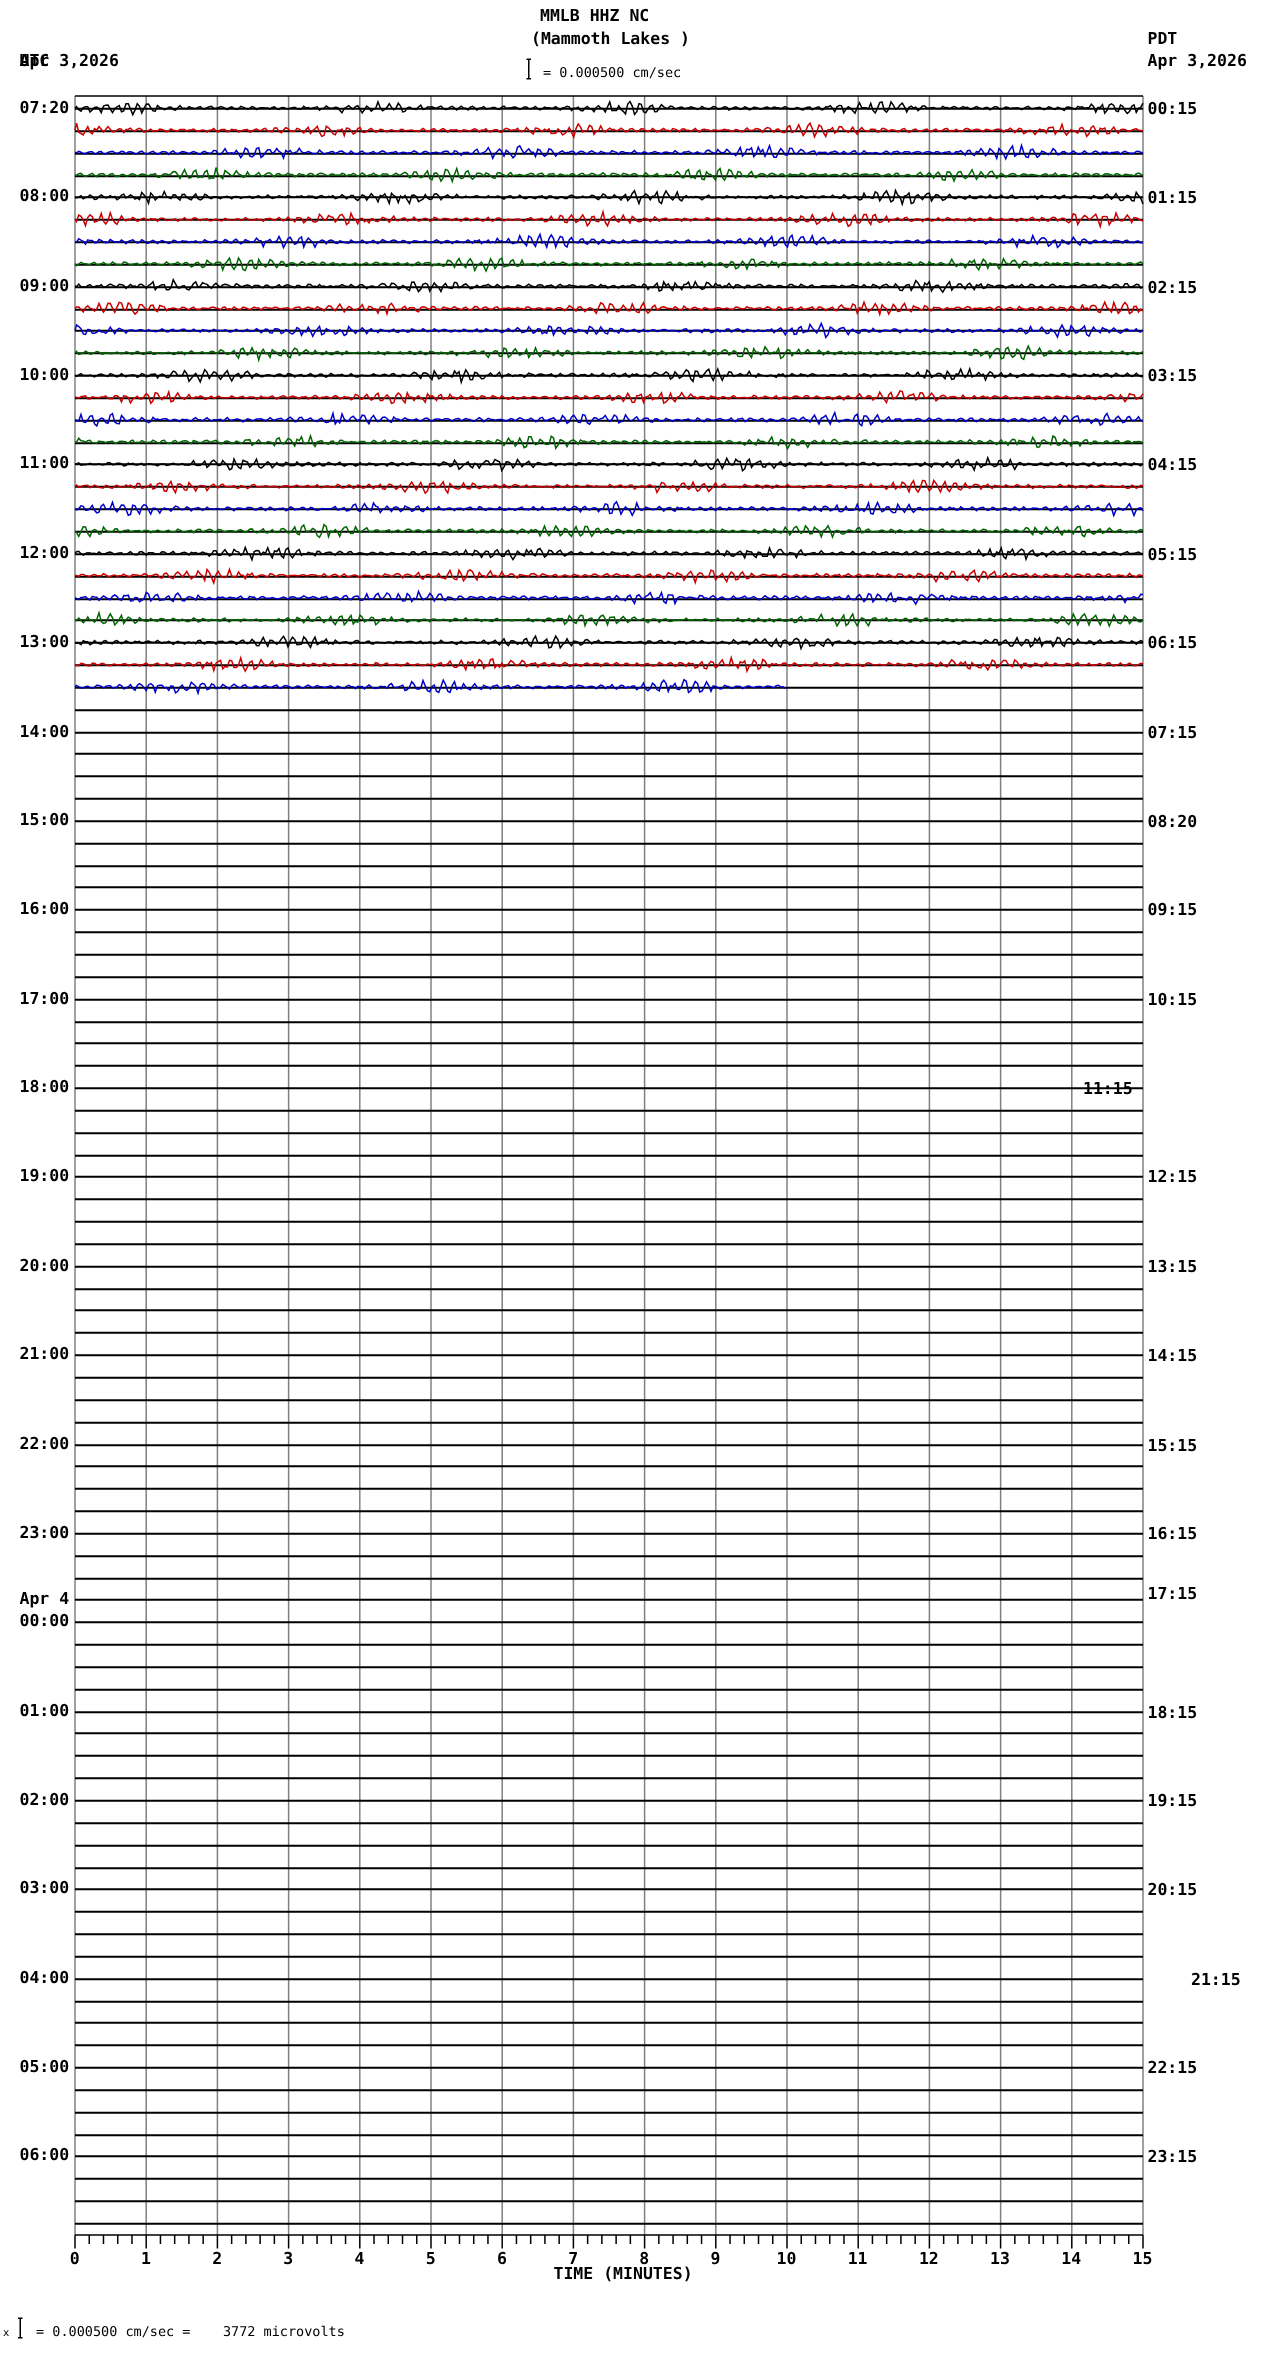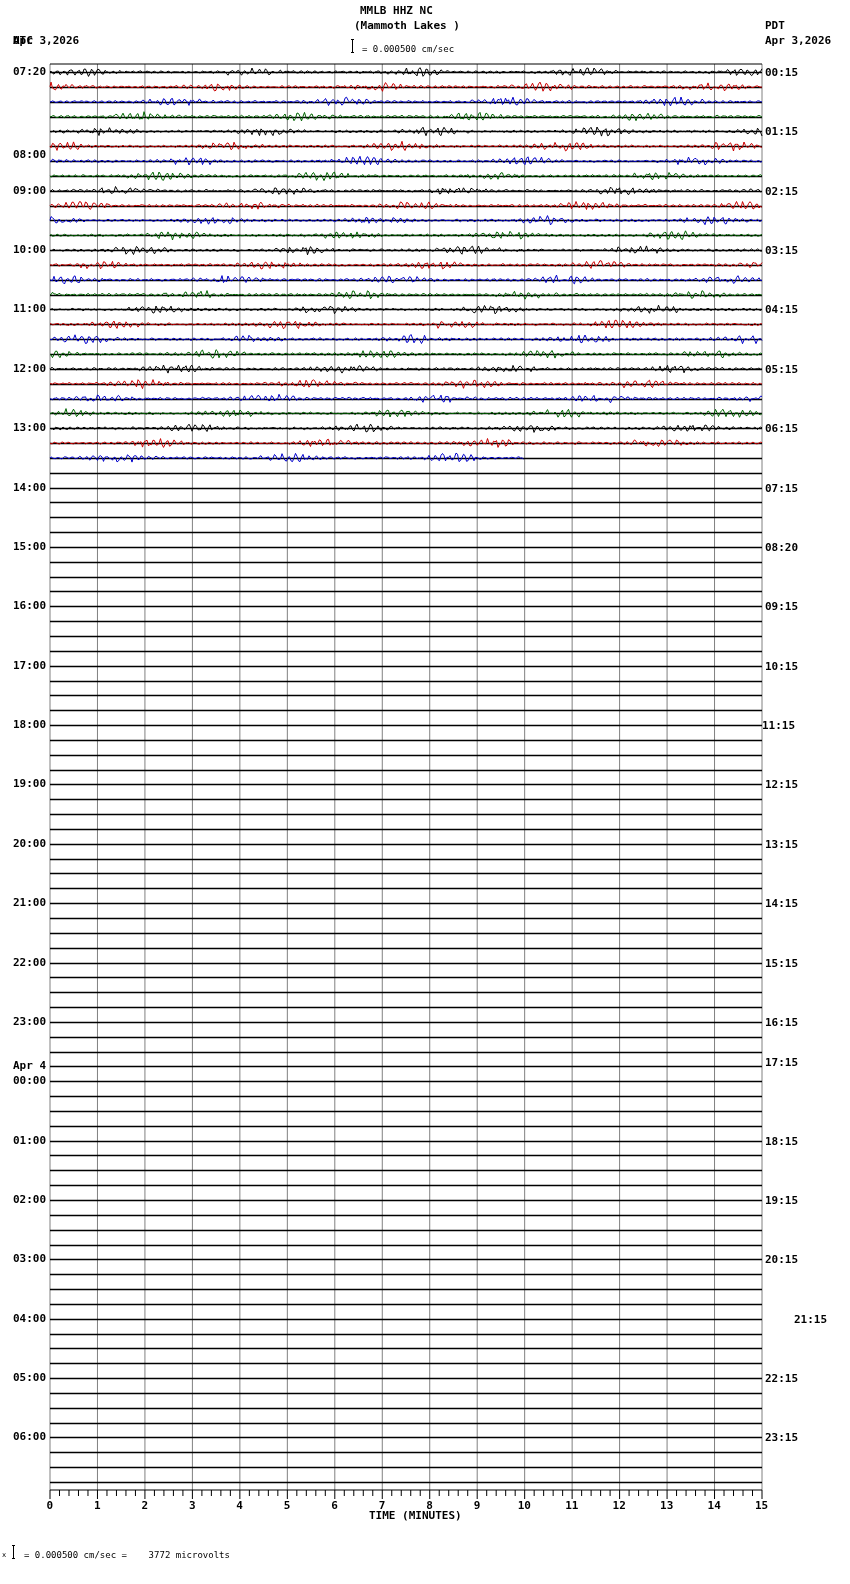--- a/index.html
+++ b/index.html
@@ -239,21 +239,21 @@
     <path d="M50 383.7 L51.0 383.6 L52.5 384.2 L54.0 383.0 L55.5 383.0 L57.0 383.6 L58.5 384.0 L60.0 384.1 L61.5 383.5 L63.0 383.0 L64.5 383.6 L66.0 383.8 L67.5 383.9 L69.0 382.5 L70.5 383.3 L72.0 384.3 L73.5 384.3 L75.0 383.6 L76.5 383.3 L78.0 384.2 L79.5 383.9 L81.0 383.8 L82.5 382.7 L84.0 383.7 L85.5 384.2 L87.0 384.4 L88.5 383.0 L90.0 383.3 L91.5 383.4 L93.0 383.8 L94.5 383.7 L96.0 382.5 L97.5 382.8 L99.0 384.2 L100.5 383.9 L102.0 383.5 L103.5 382.9 L105.0 383.0 L106.5 385.1 L108.0 385.4 L109.5 382.5 L111.0 382.1 L112.5 384.2 L114.0 385.3 L115.5 385.8 L117.0 382.6 L118.5 381.4 L120.0 382.7 L121.5 384.6 L123.0 383.1 L124.5 380.9 L126.0 383.6 L127.5 385.9 L129.0 384.6 L130.5 384.1 L132.0 380.6 L133.5 382.7 L135.0 383.8 L136.5 386.9 L138.0 379.7 L139.5 381.6 L141.0 384.9 L142.5 388.6 L144.0 383.1 L145.5 381.0 L147.0 383.7 L148.5 384.9 L150.0 385.0 L151.5 383.9 L153.0 379.6 L154.5 384.1 L156.0 384.4 L157.5 384.7 L159.0 381.3 L160.5 383.5 L162.0 383.5 L163.5 385.8 L165.0 382.7 L166.5 383.4 L168.0 382.1 L169.5 384.7 L171.0 385.1 L172.5 383.8 L174.0 383.3 L175.5 383.3 L177.0 384.1 L178.5 384.9 L180.0 382.5 L181.5 382.6 L183.0 383.8 L184.5 384.3 L186.0 383.1 L187.5 383.2 L189.0 383.1 L190.5 383.8 L192.0 384.5 L193.5 383.6 L195.0 383.6 L196.5 383.5 L198.0 383.8 L199.5 383.8 L201.0 383.3 L202.5 383.1 L204.0 383.8 L205.5 383.8 L207.0 383.2 L208.5 383.2 L210.0 383.4 L211.5 383.8 L213.0 384.0 L214.5 384.0 L216.0 382.5 L217.5 383.9 L219.0 384.8 L220.5 384.2 L222.0 383.2 L223.5 382.8 L225.0 383.8 L226.5 384.8 L228.0 383.5 L229.5 382.6 L231.0 384.0 L232.5 384.4 L234.0 384.0 L235.5 383.5 L237.0 383.4 L238.5 384.1 L240.0 385.0 L241.5 384.0 L243.0 383.3 L244.5 383.6 L246.0 383.6 L247.5 384.0 L249.0 384.3 L250.5 383.2 L252.0 383.6 L253.5 384.3 L255.0 384.2 L256.5 382.7 L258.0 383.2 L259.5 383.4 L261.0 384.4 L262.5 383.7 L264.0 382.6 L265.5 382.4 L267.0 383.5 L268.5 385.4 L270.0 383.2 L271.5 382.8 L273.0 383.1 L274.5 383.9 L276.0 384.4 L277.5 383.3 L279.0 381.7 L280.5 385.0 L282.0 386.1 L283.5 384.1 L285.0 383.0 L286.5 383.1 L288.0 385.2 L289.5 384.3 L291.0 384.3 L292.5 382.4 L294.0 385.0 L295.5 385.4 L297.0 385.9 L298.5 382.9 L300.0 380.3 L301.5 384.3 L303.0 386.1 L304.5 386.4 L306.0 380.2 L307.5 382.7 L309.0 387.2 L310.5 385.3 L312.0 380.7 L313.5 379.9 L315.0 381.2 L316.5 384.6 L318.0 386.6 L319.5 381.7 L321.0 383.6 L322.5 383.8 L324.0 385.1 L325.5 382.6 L327.0 380.7 L328.5 384.0 L330.0 383.5 L331.5 384.4 L333.0 384.1 L334.5 381.3 L336.0 383.6 L337.5 384.1 L339.0 383.6 L340.5 382.5 L342.0 382.8 L343.5 384.5 L345.0 385.3 L346.5 383.1 L348.0 383.3 L349.5 383.7 L351.0 383.8 L352.5 384.1 L354.0 382.7 L355.5 382.3 L357.0 383.0 L358.5 384.3 L360.0 384.0 L361.5 382.6 L363.0 383.0 L364.5 383.6 L366.0 384.0 L367.5 384.2 L369.0 383.5 L370.5 382.9 L372.0 384.6 L373.5 384.4 L375.0 383.9 L376.5 383.2 L378.0 383.8 L379.5 384.3 L381.0 384.2 L382.5 382.9 L384.0 383.3 L385.5 383.6 L387.0 384.9 L388.5 383.9 L390.0 383.1 L391.5 383.8 L393.0 384.1 L394.5 383.6 L396.0 382.7 L397.5 383.0 L399.0 384.0 L400.5 384.4 L402.0 383.9 L403.5 382.9 L405.0 382.6 L406.5 384.0 L408.0 384.1 L409.5 383.2 L411.0 382.5 L412.5 383.1 L414.0 384.2 L415.5 383.7 L417.0 383.8 L418.5 383.1 L420.0 384.3 L421.5 384.7 L423.0 384.1 L424.5 383.1 L426.0 382.9 L427.5 383.9 L429.0 385.1 L430.5 384.2 L432.0 383.5 L433.5 382.7 L435.0 385.0 L436.5 384.8 L438.0 383.1 L439.5 383.3 L441.0 384.4 L442.5 385.7 L444.0 384.3 L445.5 381.8 L447.0 382.4 L448.5 383.1 L450.0 384.8 L451.5 381.8 L453.0 382.7 L454.5 383.4 L456.0 386.8 L457.5 384.5 L459.0 382.3 L460.5 381.0 L462.0 383.8 L463.5 388.3 L465.0 383.3 L466.5 381.9 L468.0 382.4 L469.5 385.0 L471.0 385.0 L472.5 384.3 L474.0 380.2 L475.5 380.7 L477.0 386.5 L478.5 384.8 L480.0 383.8 L481.5 382.3 L483.0 385.4 L484.5 387.7 L486.0 383.6 L487.5 381.4 L489.0 382.5 L490.5 386.5 L492.0 386.1 L493.5 382.8 L495.0 381.3 L496.5 384.0 L498.0 385.9 L499.5 385.3 L501.0 382.3 L502.5 383.6 L504.0 384.9 L505.5 384.4 L507.0 383.7 L508.5 382.9 L510.0 383.1 L511.5 383.5 L513.0 383.8 L514.5 383.5 L516.0 383.5 L517.5 383.3 L519.0 385.0 L520.5 384.8 L522.0 382.8 L523.5 382.8 L525.0 383.5 L526.5 384.3 L528.0 384.4 L529.5 383.6 L531.0 383.1 L532.5 383.8 L534.0 384.4 L535.5 383.5 L537.0 383.5 L538.5 383.7 L540.0 384.2 L541.5 383.6 L543.0 383.7 L544.5 382.4 L546.0 383.7 L547.5 384.3 L549.0 384.3 L550.5 382.6 L552.0 383.0 L553.5 384.8 L555.0 383.9 L556.5 383.4 L558.0 383.5 L559.5 383.0 L561.0 385.0 L562.5 383.8 L564.0 383.5 L565.5 382.5 L567.0 383.6 L568.5 384.5 L570.0 384.3 L571.5 383.3 L573.0 382.9 L574.5 384.0 L576.0 384.4 L577.5 383.5 L579.0 383.2 L580.5 383.9 L582.0 383.7 L583.5 384.7 L585.0 382.4 L586.5 383.5 L588.0 383.5 L589.5 384.2 L591.0 383.9 L592.5 382.9 L594.0 383.9 L595.5 384.5 L597.0 385.1 L598.5 382.7 L600.0 382.6 L601.5 383.1 L603.0 384.9 L604.5 385.0 L606.0 383.3 L607.5 383.7 L609.0 385.3 L610.5 384.5 L612.0 382.3 L613.5 382.8 L615.0 383.6 L616.5 385.1 L618.0 383.8 L619.5 382.7 L621.0 383.4 L622.5 385.1 L624.0 387.8 L625.5 384.9 L627.0 381.7 L628.5 382.4 L630.0 385.8 L631.5 386.3 L633.0 383.7 L634.5 381.0 L636.0 381.2 L637.5 384.9 L639.0 384.9 L640.5 384.5 L642.0 383.0 L643.5 385.9 L645.0 387.0 L646.5 382.8 L648.0 381.6 L649.5 380.2 L651.0 385.8 L652.5 387.6 L654.0 383.5 L655.5 381.0 L657.0 381.7 L658.5 385.6 L660.0 383.2 L661.5 382.2 L663.0 381.0 L664.5 384.8 L666.0 384.1 L667.5 384.8 L669.0 383.2 L670.5 382.0 L672.0 384.1 L673.5 384.1 L675.0 382.7 L676.5 382.6 L678.0 383.4 L679.5 384.1 L681.0 383.5 L682.5 383.5 L684.0 382.5 L685.5 383.7 L687.0 385.0 L688.5 383.7 L690.0 382.6 L691.5 383.9 L693.0 384.2 L694.5 385.0 L696.0 383.4 L697.5 382.7 L699.0 383.7 L700.5 384.2 L702.0 384.0 L703.5 383.1 L705.0 383.4 L706.5 384.3 L708.0 384.2 L709.5 384.1 L711.0 382.5 L712.5 383.3 L714.0 384.0 L715.5 384.8 L717.0 383.4 L718.5 382.7 L720.0 383.2 L721.5 383.8 L723.0 384.5 L724.5 382.8 L726.0 382.7 L727.5 384.2 L729.0 384.4 L730.5 383.8 L732.0 382.6 L733.5 383.2 L735.0 384.0 L736.5 384.3 L738.0 383.1 L739.5 382.6 L741.0 384.2 L742.5 384.1 L744.0 384.3 L745.5 383.2 L747.0 383.7 L748.5 383.7 L750.0 384.6 L751.5 384.2 L753.0 382.3 L754.5 383.7 L756.0 383.9 L757.5 385.0 L759.0 383.4 L760.5 383.4 L762.0 384.2" fill="none" stroke="#cc0000" stroke-width="1"></path>
     <path d="M50 398.5 L51.0 399.0 L52.5 399.7 L54.0 398.3 L55.5 398.2 L57.0 397.7 L58.5 399.2 L60.0 400.0 L61.5 397.7 L63.0 398.0 L64.5 398.1 L66.0 400.2 L67.5 398.7 L69.0 397.3 L70.5 398.3 L72.0 399.1 L73.5 399.8 L75.0 397.6 L76.5 396.6 L78.0 397.7 L79.5 399.6 L81.0 400.2 L82.5 397.1 L84.0 397.2 L85.5 396.8 L87.0 400.7 L88.5 400.6 L90.0 398.4 L91.5 398.5 L93.0 401.1 L94.5 400.3 L96.0 399.3 L97.5 395.0 L99.0 396.0 L100.5 400.7 L102.0 398.9 L103.5 396.9 L105.0 396.3 L106.5 400.2 L108.0 399.9 L109.5 399.9 L111.0 398.0 L112.5 397.3 L114.0 399.9 L115.5 400.9 L117.0 396.8 L118.5 395.4 L120.0 397.3 L121.5 400.4 L123.0 400.6 L124.5 398.5 L126.0 397.7 L127.5 398.1 L129.0 398.7 L130.5 400.0 L132.0 396.8 L133.5 398.3 L135.0 398.6 L136.5 399.9 L138.0 399.0 L139.5 398.3 L141.0 399.0 L142.5 399.7 L144.0 399.3 L145.5 398.1 L147.0 398.5 L148.5 398.0 L150.0 398.9 L151.5 399.0 L153.0 398.2 L154.5 398.4 L156.0 398.5 L157.5 399.1 L159.0 398.2 L160.5 397.4 L162.0 398.9 L163.5 399.3 L165.0 399.4 L166.5 397.6 L168.0 398.1 L169.5 398.0 L171.0 399.8 L172.5 399.1 L174.0 398.0 L175.5 397.7 L177.0 398.8 L178.5 398.9 L180.0 398.9 L181.5 398.3 L183.0 398.8 L184.5 399.2 L186.0 399.2 L187.5 398.6 L189.0 398.1 L190.5 398.6 L192.0 399.5 L193.5 398.2 L195.0 397.9 L196.5 398.2 L198.0 398.9 L199.5 398.8 L201.0 398.3 L202.5 397.3 L204.0 398.1 L205.5 398.6 L207.0 398.4 L208.5 397.7 L210.0 398.2 L211.5 398.8 L213.0 399.3 L214.5 398.1 L216.0 398.1 L217.5 397.6 L219.0 399.3 L220.5 399.1 L222.0 398.7 L223.5 398.0 L225.0 398.2 L226.5 399.9 L228.0 398.9 L229.5 397.3 L231.0 397.0 L232.5 399.6 L234.0 399.8 L235.5 398.1 L237.0 397.5 L238.5 397.3 L240.0 400.1 L241.5 400.2 L243.0 399.2 L244.5 395.9 L246.0 399.6 L247.5 399.4 L249.0 399.3 L250.5 396.7 L252.0 395.6 L253.5 398.6 L255.0 399.3 L256.5 397.6 L258.0 395.3 L259.5 396.3 L261.0 399.5 L262.5 399.3 L264.0 399.3 L265.5 396.0 L267.0 398.6 L268.5 400.6 L270.0 400.5 L271.5 395.7 L273.0 397.1 L274.5 400.9 L276.0 398.8 L277.5 399.4 L279.0 394.3 L280.5 397.7 L282.0 399.8 L283.5 399.1 L285.0 398.3 L286.5 395.7 L288.0 397.1 L289.5 400.7 L291.0 398.6 L292.5 396.2 L294.0 396.2 L295.5 399.4 L297.0 400.3 L298.5 398.0 L300.0 398.1 L301.5 398.7 L303.0 399.9 L304.5 399.6 L306.0 397.5 L307.5 397.5 L309.0 398.7 L310.5 399.6 L312.0 398.8 L313.5 397.7 L315.0 398.0 L316.5 398.3 L318.0 399.0 L319.5 398.2 L321.0 397.7 L322.5 398.5 L324.0 399.6 L325.5 398.7 L327.0 397.8 L328.5 398.4 L330.0 398.3 L331.5 399.9 L333.0 398.8 L334.5 397.6 L336.0 397.6 L337.5 398.4 L339.0 398.7 L340.5 398.6 L342.0 397.6 L343.5 397.9 L345.0 398.9 L346.5 399.0 L348.0 397.6 L349.5 397.4 L351.0 398.4 L352.5 399.8 L354.0 398.1 L355.5 398.1 L357.0 398.6 L358.5 399.6 L360.0 398.5 L361.5 398.2 L363.0 397.5 L364.5 397.8 L366.0 398.9 L367.5 398.6 L369.0 398.5 L370.5 397.3 L372.0 399.1 L373.5 398.6 L375.0 398.3 L376.5 398.4 L378.0 398.2 L379.5 399.2 L381.0 399.4 L382.5 398.5 L384.0 397.8 L385.5 398.4 L387.0 399.2 L388.5 398.3 L390.0 398.1 L391.5 397.6 L393.0 399.4 L394.5 399.4 L396.0 399.2 L397.5 398.2 L399.0 398.5 L400.5 399.2 L402.0 399.6 L403.5 398.9 L405.0 398.0 L406.5 397.8 L408.0 400.1 L409.5 398.9 L411.0 397.0 L412.5 398.4 L414.0 399.9 L415.5 399.5 L417.0 400.4 L418.5 397.7 L420.0 396.7 L421.5 399.8 L423.0 402.3 L424.5 397.4 L426.0 396.5 L427.5 398.4 L429.0 399.3 L430.5 397.6 L432.0 396.7 L433.5 395.1 L435.0 398.7 L436.5 399.4 L438.0 398.7 L439.5 398.3 L441.0 395.1 L442.5 401.0 L444.0 402.1 L445.5 396.6 L447.0 396.6 L448.5 396.8 L450.0 402.3 L451.5 398.9 L453.0 397.9 L454.5 397.8 L456.0 398.3 L457.5 398.9 L459.0 398.1 L460.5 398.2 L462.0 398.5 L463.5 398.8 L465.0 399.3 L466.5 397.0 L468.0 397.2 L469.5 398.7 L471.0 398.7 L472.5 399.3 L474.0 397.9 L475.5 397.1 L477.0 398.5 L478.5 400.0 L480.0 398.4 L481.5 398.1 L483.0 398.9 L484.5 399.6 L486.0 399.7 L487.5 398.7 L489.0 397.4 L490.5 398.9 L492.0 398.9 L493.5 398.6 L495.0 398.2 L496.5 397.5 L498.0 398.7 L499.5 398.8 L501.0 398.4 L502.5 397.7 L504.0 398.7 L505.5 399.8 L507.0 399.7 L508.5 398.6 L510.0 397.2 L511.5 398.3 L513.0 399.0 L514.5 398.8 L516.0 397.3 L517.5 397.8 L519.0 399.1 L520.5 399.7 L522.0 398.8 L523.5 397.3 L525.0 398.1 L526.5 399.5 L528.0 398.7 L529.5 398.4 L531.0 397.4 L532.5 398.3 L534.0 399.3 L535.5 398.4 L537.0 397.5 L538.5 398.5 L540.0 399.0 L541.5 399.2 L543.0 398.8 L544.5 398.0 L546.0 397.8 L547.5 398.8 L549.0 398.7 L550.5 398.7 L552.0 397.8 L553.5 398.8 L555.0 399.9 L556.5 398.2 L558.0 398.5 L559.5 397.7 L561.0 398.9 L562.5 399.1 L564.0 399.1 L565.5 397.0 L567.0 399.2 L568.5 399.6 L570.0 399.8 L571.5 397.7 L573.0 396.4 L574.5 398.8 L576.0 401.0 L577.5 399.6 L579.0 395.8 L580.5 396.4 L582.0 401.3 L583.5 399.3 L585.0 396.2 L586.5 397.1 L588.0 399.5 L589.5 399.2 L591.0 400.6 L592.5 397.3 L594.0 395.4 L595.5 400.8 L597.0 401.1 L598.5 398.4 L600.0 398.4 L601.5 398.8 L603.0 399.1 L604.5 400.0 L606.0 398.0 L607.5 398.2 L609.0 400.3 L610.5 402.8 L612.0 399.7 L613.5 396.9 L615.0 396.9 L616.5 398.0 L618.0 399.4 L619.5 397.7 L621.0 396.3 L622.5 397.1 L624.0 398.2 L625.5 399.4 L627.0 397.1 L628.5 397.0 L630.0 399.5 L631.5 398.7 L633.0 400.0 L634.5 397.2 L636.0 397.9 L637.5 398.1 L639.0 399.6 L640.5 397.9 L642.0 398.4 L643.5 398.0 L645.0 399.0 L646.5 399.7 L648.0 397.6 L649.5 397.8 L651.0 397.9 L652.5 399.7 L654.0 398.5 L655.5 397.6 L657.0 398.6 L658.5 399.3 L660.0 398.9 L661.5 398.5 L663.0 397.6 L664.5 398.8 L666.0 399.6 L667.5 398.7 L669.0 398.3 L670.5 397.8 L672.0 399.1 L673.5 399.5 L675.0 399.2 L676.5 397.9 L678.0 397.5 L679.5 399.3 L681.0 399.1 L682.5 398.6 L684.0 397.4 L685.5 398.6 L687.0 399.1 L688.5 399.3 L690.0 397.6 L691.5 398.0 L693.0 398.2 L694.5 398.9 L696.0 399.0 L697.5 398.0 L699.0 397.6 L700.5 399.0 L702.0 399.5 L703.5 398.4 L705.0 397.8 L706.5 398.9 L708.0 399.1 L709.5 398.6 L711.0 398.4 L712.5 398.5 L714.0 398.3 L715.5 399.3 L717.0 399.1 L718.5 397.3 L720.0 397.6 L721.5 398.6 L723.0 399.9 L724.5 397.9 L726.0 398.2 L727.5 398.1 L729.0 400.1 L730.5 398.8 L732.0 398.6 L733.5 398.4 L735.0 397.7 L736.5 400.1 L738.0 399.6 L739.5 397.5 L741.0 398.4 L742.5 399.8 L744.0 399.2 L745.5 397.3 L747.0 397.0 L748.5 398.8 L750.0 401.6 L751.5 398.7 L753.0 398.8 L754.5 398.4 L756.0 397.8 L757.5 398.7 L759.0 398.6 L760.5 396.2 L762.0 396.4" fill="none" stroke="#0000cc" stroke-width="1"></path>
     <path d="M50 413.4 L51.0 413.8 L52.5 412.0 L54.0 413.5 L55.5 415.1 L57.0 413.7 L58.5 411.3 L60.0 413.8 L61.5 413.1 L63.0 414.8 L64.5 413.0 L66.0 408.6 L67.5 414.4 L69.0 415.6 L70.5 415.1 L72.0 412.0 L73.5 409.2 L75.0 411.9 L76.5 416.6 L78.0 415.0 L79.5 412.8 L81.0 410.3 L82.5 415.7 L84.0 413.4 L85.5 411.5 L87.0 412.3 L88.5 413.6 L90.0 415.5 L91.5 414.5 L93.0 411.8 L94.5 413.0 L96.0 413.8 L97.5 414.1 L99.0 414.0 L100.5 412.3 L102.0 413.4 L103.5 413.8 L105.0 414.3 L106.5 412.6 L108.0 412.3 L109.5 412.7 L111.0 414.2 L112.5 413.6 L114.0 413.1 L115.5 412.3 L117.0 413.0 L118.5 414.0 L120.0 413.8 L121.5 412.7 L123.0 413.6 L124.5 414.4 L126.0 414.4 L127.5 413.5 L129.0 412.0 L130.5 412.8 L132.0 414.6 L133.5 414.2 L135.0 412.4 L136.5 412.8 L138.0 413.7 L139.5 414.1 L141.0 412.9 L142.5 413.3 L144.0 413.4 L145.5 413.8 L147.0 414.1 L148.5 412.6 L150.0 412.1 L151.5 414.0 L153.0 414.6 L154.5 413.4 L156.0 413.1 L157.5 413.4 L159.0 413.1 L160.5 414.5 L162.0 412.9 L163.5 412.9 L165.0 413.5 L166.5 413.7 L168.0 413.7 L169.5 413.1 L171.0 412.7 L172.5 413.8 L174.0 414.2 L175.5 413.4 L177.0 413.2 L178.5 413.2 L180.0 413.8 L181.5 413.7 L183.0 413.3 L184.5 413.2 L186.0 412.5 L187.5 414.2 L189.0 414.5 L190.5 412.7 L192.0 411.8 L193.5 413.5 L195.0 413.8 L196.5 414.5 L198.0 411.7 L199.5 412.3 L201.0 413.4 L202.5 415.2 L204.0 412.9 L205.5 410.9 L207.0 414.0 L208.5 414.1 L210.0 413.5 L211.5 411.6 L213.0 411.4 L214.5 413.4 L216.0 415.1 L217.5 413.4 L219.0 413.5 L220.5 411.1 L222.0 414.5 L223.5 416.4 L225.0 413.5 L226.5 411.1 L228.0 410.8 L229.5 416.5 L231.0 414.8 L232.5 412.3 L234.0 410.3 L235.5 415.9 L237.0 414.2 L238.5 414.8 L240.0 410.0 L241.5 411.4 L243.0 414.6 L244.5 413.6 L246.0 413.1 L247.5 411.5 L249.0 411.9 L250.5 416.5 L252.0 415.2 L253.5 413.5 L255.0 412.5 L256.5 412.4 L258.0 413.9 L259.5 413.6 L261.0 411.4 L262.5 413.7 L264.0 414.2 L265.5 413.7 L267.0 412.9 L268.5 412.3 L270.0 413.5 L271.5 414.7 L273.0 414.1 L274.5 413.3 L276.0 413.2 L277.5 413.5 L279.0 414.4 L280.5 414.0 L282.0 412.9 L283.5 412.8 L285.0 413.3 L286.5 414.5 L288.0 412.8 L289.5 412.6 L291.0 413.1 L292.5 413.8 L294.0 413.5 L295.5 412.9 L297.0 413.2 L298.5 413.2 L300.0 414.4 L301.5 413.7 L303.0 412.3 L304.5 412.5 L306.0 413.4 L307.5 413.8 L309.0 413.1 L310.5 412.0 L312.0 413.2 L313.5 413.7 L315.0 413.5 L316.5 412.9 L318.0 412.7 L319.5 413.1 L321.0 414.4 L322.5 413.2 L324.0 413.0 L325.5 413.6 L327.0 414.2 L328.5 414.3 L330.0 412.7 L331.5 412.2 L333.0 413.7 L334.5 413.4 L336.0 413.8 L337.5 413.3 L339.0 413.4 L340.5 413.9 L342.0 413.9 L343.5 413.2 L345.0 413.2 L346.5 413.2 L348.0 413.6 L349.5 413.8 L351.0 412.9 L352.5 412.2 L354.0 413.9 L355.5 414.4 L357.0 413.0 L358.5 413.0 L360.0 413.4 L361.5 413.9 L363.0 414.6 L364.5 412.4 L366.0 412.1 L367.5 412.7 L369.0 414.5 L370.5 413.3 L372.0 412.3 L373.5 412.5 L375.0 412.3 L376.5 416.2 L378.0 414.6 L379.5 410.5 L381.0 412.2 L382.5 414.6 L384.0 415.6 L385.5 412.4 L387.0 410.2 L388.5 410.5 L390.0 417.0 L391.5 413.3 L393.0 412.4 L394.5 412.1 L396.0 414.6 L397.5 416.7 L399.0 412.8 L400.5 410.8 L402.0 410.1 L403.5 412.6 L405.0 416.5 L406.5 411.6 L408.0 411.5 L409.5 411.4 L411.0 415.5 L412.5 414.3 L414.0 412.4 L415.5 411.0 L417.0 412.7 L418.5 414.9 L420.0 413.8 L421.5 412.1 L423.0 411.4 L424.5 412.9 L426.0 413.5 L427.5 413.1 L429.0 412.3 L430.5 413.9 L432.0 415.2 L433.5 413.5 L435.0 412.7 L436.5 412.7 L438.0 413.1 L439.5 414.9 L441.0 413.4 L442.5 412.8 L444.0 412.6 L445.5 414.0 L447.0 414.3 L448.5 413.8 L450.0 413.2 L451.5 413.5 L453.0 413.5 L454.5 413.2 L456.0 413.3 L457.5 412.1 L459.0 413.4 L460.5 413.7 L462.0 413.3 L463.5 413.0 L465.0 413.1 L466.5 413.6 L468.0 413.5 L469.5 412.5 L471.0 412.8 L472.5 413.5 L474.0 414.0 L475.5 413.8 L477.0 413.5 L478.5 412.1 L480.0 413.4 L481.5 413.9 L483.0 413.6 L484.5 413.2 L486.0 413.4 L487.5 413.5 L489.0 414.1 L490.5 413.3 L492.0 412.0 L493.5 413.8 L495.0 414.5 L496.5 413.8 L498.0 413.2 L499.5 412.3 L501.0 414.0 L502.5 414.5 L504.0 413.8 L505.5 412.1 L507.0 413.3 L508.5 414.0 L510.0 414.4 L511.5 413.6 L513.0 412.4 L514.5 413.6 L516.0 414.6 L517.5 413.2 L519.0 412.7 L520.5 412.7 L522.0 413.9 L523.5 414.2 L525.0 414.0 L526.5 412.9 L528.0 412.4 L529.5 415.0 L531.0 414.8 L532.5 412.1 L534.0 411.1 L535.5 413.6 L537.0 414.2 L538.5 413.4 L540.0 412.3 L541.5 412.6 L543.0 412.6 L544.5 414.2 L546.0 412.1 L547.5 409.6 L549.0 413.4 L550.5 413.2 L552.0 413.2 L553.5 413.5 L555.0 412.0 L556.5 413.6 L558.0 417.2 L559.5 414.7 L561.0 412.4 L562.5 410.1 L564.0 416.9 L565.5 415.8 L567.0 411.7 L568.5 409.3 L570.0 414.5 L571.5 417.2 L573.0 413.8 L574.5 411.9 L576.0 412.6 L577.5 415.1 L579.0 417.1 L580.5 413.5 L582.0 412.1 L583.5 411.8 L585.0 413.4 L586.5 413.4 L588.0 412.7 L589.5 413.2 L591.0 411.9 L592.5 414.1 L594.0 413.8 L595.5 413.5 L597.0 412.5 L598.5 413.2 L600.0 414.1 L601.5 413.8 L603.0 412.3 L604.5 412.3 L606.0 414.6 L607.5 414.7 L609.0 412.6 L610.5 412.0 L612.0 412.8 L613.5 414.4 L615.0 413.8 L616.5 412.3 L618.0 412.0 L619.5 414.1 L621.0 413.9 L622.5 413.4 L624.0 413.1 L625.5 412.5 L627.0 413.5 L628.5 414.3 L630.0 412.8 L631.5 412.4 L633.0 413.3 L634.5 414.3 L636.0 414.3 L637.5 412.6 L639.0 413.3 L640.5 413.6 L642.0 414.3 L643.5 412.9 L645.0 413.0 L646.5 412.8 L648.0 413.4 L649.5 413.7 L651.0 413.5 L652.5 412.5 L654.0 412.6 L655.5 413.7 L657.0 413.6 L658.5 413.0 L660.0 412.3 L661.5 413.1 L663.0 414.2 L664.5 413.9 L666.0 413.0 L667.5 412.5 L669.0 414.0 L670.5 413.5 L672.0 413.0 L673.5 412.3 L675.0 413.2 L676.5 413.8 L678.0 413.1 L679.5 413.4 L681.0 413.3 L682.5 413.9 L684.0 414.1 L685.5 412.9 L687.0 412.3 L688.5 412.6 L690.0 414.2 L691.5 413.9 L693.0 413.8 L694.5 412.9 L696.0 412.5 L697.5 413.9 L699.0 413.9 L700.5 412.2 L702.0 413.2 L703.5 414.7 L705.0 415.4 L706.5 413.7 L708.0 411.0 L709.5 412.0 L711.0 414.8 L712.5 416.3 L714.0 414.0 L715.5 409.4 L717.0 412.5 L718.5 416.5 L720.0 412.8 L721.5 410.7 L723.0 409.3 L724.5 412.7 L726.0 416.6 L727.5 412.6 L729.0 411.7 L730.5 410.2 L732.0 413.8 L733.5 416.5 L735.0 413.0 L736.5 412.8 L738.0 413.1 L739.5 417.3 L741.0 414.0 L742.5 410.1 L744.0 413.0 L745.5 415.2 L747.0 415.8 L748.5 413.9 L750.0 410.5 L751.5 411.8 L753.0 415.7 L754.5 414.0 L756.0 411.4 L757.5 412.6 L759.0 414.4 L760.5 414.7 L762.0 413.5" fill="none" stroke="#006600" stroke-width="1"></path>
     <path d="M50 428.2 L51.0 428.8 L52.5 428.8 L54.0 429.8 L55.5 427.2 L57.0 427.8 L58.5 427.9 L60.0 429.9 L61.5 428.9 L63.0 427.0 L64.5 428.3 L66.0 429.1 L67.5 429.5 L69.0 427.5 L70.5 427.1 L72.0 428.6 L73.5 428.9 L75.0 429.1 L76.5 427.5 L78.0 427.1 L79.5 428.2 L81.0 429.1 L82.5 428.2 L84.0 427.2 L85.5 428.0 L87.0 429.0 L88.5 428.7 L90.0 427.5 L91.5 428.0 L93.0 427.6 L94.5 429.0 L96.0 428.5 L97.5 427.6 L99.0 427.4 L100.5 427.9 L102.0 428.3 L103.5 428.1 L105.0 426.9 L106.5 428.0 L108.0 428.9 L109.5 428.2 L111.0 428.3 L112.5 427.5 L114.0 428.5 L115.5 429.6 L117.0 428.4 L118.5 427.6 L120.0 428.1 L121.5 428.3 L123.0 429.4 L124.5 428.3 L126.0 428.0 L127.5 428.6 L129.0 428.2 L130.5 429.1 L132.0 427.2 L133.5 426.9 L135.0 428.8 L136.5 429.2 L138.0 427.9 L139.5 427.8 L141.0 428.0 L142.5 428.2 L144.0 429.5 L145.5 427.6 L147.0 427.7 L148.5 427.5 L150.0 428.7 L151.5 428.4 L153.0 427.6 L154.5 427.5 L156.0 428.0 L157.5 429.5 L159.0 428.7 L160.5 427.3 L162.0 426.8 L163.5 428.5 L165.0 429.1 L166.5 428.5 L168.0 426.3 L169.5 427.6 L171.0 430.3 L172.5 430.5 L174.0 427.7 L175.5 425.0 L177.0 428.3 L178.5 430.9 L180.0 426.9 L181.5 427.0 L183.0 428.2 L184.5 429.5 L186.0 428.4 L187.5 426.1 L189.0 424.2 L190.5 426.9 L192.0 431.2 L193.5 427.3 L195.0 424.8 L196.5 426.4 L198.0 429.8 L199.5 429.7 L201.0 429.4 L202.5 424.6 L204.0 426.2 L205.5 429.3 L207.0 431.5 L208.5 427.3 L210.0 424.8 L211.5 429.7 L213.0 428.7 L214.5 427.5 L216.0 427.7 L217.5 426.1 L219.0 429.3 L220.5 428.4 L222.0 429.5 L223.5 426.8 L225.0 428.1 L226.5 429.1 L228.0 428.3 L229.5 428.0 L231.0 427.9 L232.5 428.8 L234.0 429.3 L235.5 428.3 L237.0 427.1 L238.5 427.0 L240.0 428.5 L241.5 428.7 L243.0 428.7 L244.5 427.6 L246.0 427.4 L247.5 429.2 L249.0 429.3 L250.5 428.1 L252.0 428.1 L253.5 428.5 L255.0 428.3 L256.5 429.0 L258.0 428.1 L259.5 428.0 L261.0 428.3 L262.5 429.0 L264.0 427.6 L265.5 428.0 L267.0 427.9 L268.5 428.5 L270.0 428.2 L271.5 427.8 L273.0 427.6 L274.5 427.7 L276.0 428.3 L277.5 428.9 L279.0 428.2 L280.5 427.5 L282.0 429.0 L283.5 428.4 L285.0 428.5 L286.5 427.8 L288.0 428.3 L289.5 429.3 L291.0 428.7 L292.5 428.5 L294.0 426.9 L295.5 428.1 L297.0 428.5 L298.5 428.7 L300.0 428.1 L301.5 427.8 L303.0 428.9 L304.5 429.6 L306.0 428.4 L307.5 427.5 L309.0 428.6 L310.5 429.1 L312.0 428.5 L313.5 428.0 L315.0 428.0 L316.5 427.8 L318.0 428.9 L319.5 428.4 L321.0 428.1 L322.5 426.8 L324.0 428.2 L325.5 429.4 L327.0 428.3 L328.5 428.0 L330.0 426.9 L331.5 428.5 L333.0 429.9 L334.5 427.7 L336.0 425.9 L337.5 429.2 L339.0 430.4 L340.5 427.3 L342.0 427.2 L343.5 427.9 L345.0 429.5 L346.5 428.6 L348.0 429.4 L349.5 426.4 L351.0 425.7 L352.5 429.6 L354.0 430.9 L355.5 426.4 L357.0 424.1 L358.5 428.3 L360.0 428.9 L361.5 428.8 L363.0 427.3 L364.5 426.1 L366.0 431.9 L367.5 431.4 L369.0 427.4 L370.5 424.1 L372.0 426.5 L373.5 431.9 L375.0 429.8 L376.5 428.7 L378.0 425.9 L379.5 428.7 L381.0 430.5 L382.5 427.4 L384.0 427.6 L385.5 428.2 L387.0 430.0 L388.5 429.3 L390.0 426.8 L391.5 426.4 L393.0 427.7 L394.5 429.3 L396.0 427.9 L397.5 427.9 L399.0 426.9 L400.5 428.5 L402.0 428.9 L403.5 427.8 L405.0 427.8 L406.5 428.0 L408.0 428.5 L409.5 428.6 L411.0 427.8 L412.5 427.7 L414.0 427.8 L415.5 428.5 L417.0 428.7 L418.5 428.0 L420.0 427.8 L421.5 428.8 L423.0 428.3 L424.5 428.4 L426.0 427.8 L427.5 427.7 L429.0 428.9 L430.5 429.2 L432.0 427.3 L433.5 427.4 L435.0 428.5 L436.5 428.9 L438.0 428.2 L439.5 427.1 L441.0 427.0 L442.5 428.7 L444.0 428.8 L445.5 427.6 L447.0 428.1 L448.5 428.4 L450.0 429.4 L451.5 428.2 L453.0 427.5 L454.5 428.0 L456.0 427.7 L457.5 429.2 L459.0 428.5 L460.5 427.8 L462.0 427.0 L463.5 427.9 L465.0 428.6 L466.5 428.0 L468.0 427.1 L469.5 428.2 L471.0 428.4 L472.5 429.0 L474.0 428.3 L475.5 427.8 L477.0 428.4 L478.5 429.1 L480.0 428.3 L481.5 427.6 L483.0 428.3 L484.5 428.3 L486.0 429.3 L487.5 428.6 L489.0 426.6 L490.5 427.7 L492.0 429.3 L493.5 428.5 L495.0 427.6 L496.5 427.8 L498.0 427.6 L499.5 429.7 L501.0 428.7 L502.5 427.7 L504.0 426.1 L505.5 427.7 L507.0 428.7 L508.5 427.2 L510.0 426.1 L511.5 428.0 L513.0 429.9 L514.5 431.0 L516.0 428.2 L517.5 426.1 L519.0 430.0 L520.5 431.3 L522.0 427.3 L523.5 426.8 L525.0 428.2 L526.5 430.0 L528.0 429.1 L529.5 426.4 L531.0 425.6 L532.5 426.7 L534.0 432.4 L535.5 429.0 L537.0 426.2 L538.5 427.4 L540.0 430.7 L541.5 430.2 L543.0 430.4 L544.5 427.9 L546.0 428.1 L547.5 430.0 L549.0 430.8 L550.5 427.2 L552.0 426.0 L553.5 427.5 L555.0 430.3 L556.5 428.1 L558.0 427.6 L559.5 427.3 L561.0 428.4 L562.5 428.7 L564.0 428.6 L565.5 426.9 L567.0 427.8 L568.5 428.8 L570.0 429.6 L571.5 428.1 L573.0 427.5 L574.5 428.8 L576.0 429.2 L577.5 428.0 L579.0 428.0 L580.5 428.2 L582.0 429.1 L583.5 428.9 L585.0 428.5 L586.5 427.2 L588.0 427.4 L589.5 428.7 L591.0 428.2 L592.5 427.4 L594.0 427.0 L595.5 428.8 L597.0 428.7 L598.5 429.2 L600.0 427.6 L601.5 427.2 L603.0 428.1 L604.5 429.1 L606.0 428.5 L607.5 427.3 L609.0 427.8 L610.5 428.5 L612.0 428.8 L613.5 428.1 L615.0 427.0 L616.5 428.3 L618.0 428.8 L619.5 428.6 L621.0 428.3 L622.5 428.2 L624.0 428.3 L625.5 429.4 L627.0 428.8 L628.5 427.3 L630.0 427.6 L631.5 429.1 L633.0 428.8 L634.5 428.2 L636.0 427.5 L637.5 428.6 L639.0 429.5 L640.5 429.0 L642.0 427.4 L643.5 427.3 L645.0 428.3 L646.5 428.7 L648.0 428.1 L649.5 427.5 L651.0 428.5 L652.5 428.9 L654.0 429.5 L655.5 428.2 L657.0 426.6 L658.5 427.5 L660.0 428.6 L661.5 428.3 L663.0 426.3 L664.5 426.4 L666.0 430.0 L667.5 429.4 L669.0 427.5 L670.5 426.6 L672.0 428.7 L673.5 430.6 L675.0 430.7 L676.5 428.1 L678.0 425.2 L679.5 428.9 L681.0 430.5 L682.5 428.8 L684.0 426.4 L685.5 426.8 L687.0 431.2 L688.5 430.1 L690.0 425.7 L691.5 427.5 L693.0 425.3 L694.5 430.7 L696.0 428.3 L697.5 427.5 L699.0 427.6 L700.5 427.4 L702.0 430.9 L703.5 428.6 L705.0 425.0 L706.5 425.5 L708.0 429.5 L709.5 430.8 L711.0 427.0 L712.5 425.7 L714.0 426.4 L715.5 429.6 L717.0 429.0 L718.5 426.2 L720.0 428.2 L721.5 428.3 L723.0 428.8 L724.5 429.1 L726.0 427.2 L727.5 427.6 L729.0 429.7 L730.5 429.0 L732.0 427.6 L733.5 426.7 L735.0 428.6 L736.5 428.6 L738.0 428.0 L739.5 427.9 L741.0 427.1 L742.5 428.6 L744.0 428.6 L745.5 428.1 L747.0 427.2 L748.5 427.6 L750.0 428.1 L751.5 428.5 L753.0 428.7 L754.5 427.2 L756.0 428.0 L757.5 429.5 L759.0 428.0 L760.5 427.1 L762.0 427.8" fill="none" stroke="#000000" stroke-width="1"></path>
     <path d="M50 443.1 L51.0 443.7 L52.5 443.8 L54.0 442.2 L55.5 442.5 L57.0 443.2 L58.5 443.8 L60.0 444.0 L61.5 442.2 L63.0 442.1 L64.5 443.3 L66.0 443.3 L67.5 442.4 L69.0 442.3 L70.5 443.3 L72.0 443.6 L73.5 443.8 L75.0 442.9 L76.5 442.7 L78.0 443.4 L79.5 443.3 L81.0 443.0 L82.5 442.5 L84.0 442.7 L85.5 443.8 L87.0 443.3 L88.5 442.8 L90.0 442.6 L91.5 442.9 L93.0 444.1 L94.5 443.1 L96.0 442.8 L97.5 442.0 L99.0 443.3 L100.5 444.1 L102.0 443.2 L103.5 442.6 L105.0 442.0 L106.5 443.2 L108.0 443.6 L109.5 443.5 L111.0 442.1 L112.5 443.1 L114.0 444.1 L115.5 443.9 L117.0 442.2 L118.5 442.3 L120.0 442.4 L121.5 443.2 L123.0 444.1 L124.5 442.0 L126.0 441.8 L127.5 442.7 L129.0 444.2 L130.5 442.9 L132.0 441.6 L133.5 441.7 L135.0 445.6 L136.5 443.5 L138.0 441.6 L139.5 442.9 L141.0 441.7 L142.5 447.1 L144.0 442.1 L145.5 441.1 L147.0 440.2 L148.5 445.9 L150.0 444.3 L151.5 444.7 L153.0 440.2 L154.5 440.6 L156.0 445.0 L157.5 445.0 L159.0 443.3 L160.5 438.6 L162.0 444.3 L163.5 447.4 L165.0 444.5 L166.5 441.5 L168.0 440.7 L169.5 446.2 L171.0 445.4 L172.5 443.2 L174.0 439.9 L175.5 442.1 L177.0 444.0 L178.5 443.8 L180.0 442.6 L181.5 440.8 L183.0 444.3 L184.5 444.2 L186.0 442.7 L187.5 442.9 L189.0 442.4 L190.5 443.9 L192.0 444.2 L193.5 442.3 L195.0 442.6 L196.5 442.9 L198.0 444.1 L199.5 444.2 L201.0 443.2 L202.5 442.1 L204.0 443.5 L205.5 444.3 L207.0 443.7 L208.5 442.3 L210.0 442.7 L211.5 443.3 L213.0 444.2 L214.5 443.4 L216.0 442.1 L217.5 442.7 L219.0 444.1 L220.5 443.5 L222.0 442.4 L223.5 442.8 L225.0 443.1 L226.5 443.5 L228.0 443.2 L229.5 443.0 L231.0 442.6 L232.5 443.5 L234.0 443.4 L235.5 442.7 L237.0 442.3 L238.5 443.2 L240.0 443.6 L241.5 443.4 L243.0 442.3 L244.5 442.6 L246.0 443.4 L247.5 443.7 L249.0 443.6 L250.5 441.8 L252.0 442.3 L253.5 444.0 L255.0 443.4 L256.5 442.7 L258.0 442.1 L259.5 443.6 L261.0 443.3 L262.5 443.4 L264.0 442.7 L265.5 442.9 L267.0 444.0 L268.5 443.1 L270.0 443.2 L271.5 441.9 L273.0 442.9 L274.5 443.4 L276.0 443.6 L277.5 442.9 L279.0 442.7 L280.5 443.7 L282.0 443.7 L283.5 443.5 L285.0 442.7 L286.5 443.2 L288.0 442.7 L289.5 444.4 L291.0 443.2 L292.5 442.4 L294.0 441.8 L295.5 444.1 L297.0 443.3 L298.5 442.7 L300.0 440.7 L301.5 443.5 L303.0 444.9 L304.5 444.9 L306.0 442.9 L307.5 440.3 L309.0 443.4 L310.5 446.5 L312.0 441.3 L313.5 442.3 L315.0 441.2 L316.5 445.0 L318.0 442.7 L319.5 439.8 L321.0 440.9 L322.5 445.6 L324.0 443.7 L325.5 444.0 L327.0 439.8 L328.5 439.3 L330.0 445.2 L331.5 443.1 L333.0 444.8 L334.5 442.1 L336.0 444.5 L337.5 443.8 L339.0 442.6 L340.5 440.4 L342.0 441.4 L343.5 443.2 L345.0 443.8 L346.5 442.6 L348.0 440.4 L349.5 441.2 L351.0 444.4 L352.5 443.4 L354.0 442.5 L355.5 442.4 L357.0 441.9 L358.5 444.7 L360.0 443.1 L361.5 442.5 L363.0 441.8 L364.5 443.1 L366.0 444.2 L367.5 442.6 L369.0 442.1 L370.5 443.1 L372.0 444.0 L373.5 444.2 L375.0 442.8 L376.5 441.7 L378.0 442.4 L379.5 444.3 L381.0 443.9 L382.5 442.9 L384.0 442.5 L385.5 443.3 L387.0 444.3 L388.5 443.5 L390.0 442.4 L391.5 442.0 L393.0 443.0 L394.5 443.6 L396.0 442.5 L397.5 442.2 L399.0 442.4 L400.5 444.3 L402.0 443.0 L403.5 442.1 L405.0 442.2 L406.5 443.3 L408.0 443.8 L409.5 442.6 L411.0 441.7 L412.5 442.8 L414.0 443.8 L415.5 443.6 L417.0 442.2 L418.5 442.3 L420.0 443.4 L421.5 443.7 L423.0 443.7 L424.5 442.0 L426.0 443.0 L427.5 443.9 L429.0 443.8 L430.5 442.5 L432.0 442.3 L433.5 443.4 L435.0 444.0 L436.5 443.9 L438.0 443.4 L439.5 441.7 L441.0 442.5 L442.5 443.2 L444.0 443.6 L445.5 442.5 L447.0 441.7 L448.5 442.7 L450.0 444.2 L451.5 443.7 L453.0 441.7 L454.5 442.0 L456.0 442.9 L457.5 444.2 L459.0 441.9 L460.5 442.6 L462.0 442.4 L463.5 445.4 L465.0 444.7 L466.5 442.7 L468.0 441.2 L469.5 445.5 L471.0 445.9 L472.5 442.7 L474.0 440.9 L475.5 441.7 L477.0 445.2 L478.5 444.1 L480.0 441.8 L481.5 439.9 L483.0 443.4 L484.5 443.5 L486.0 443.8 L487.5 438.5 L489.0 443.5 L490.5 443.1 L492.0 445.4 L493.5 441.2 L495.0 441.9 L496.5 440.6 L498.0 447.4 L499.5 444.0 L501.0 443.6 L502.5 439.9 L504.0 441.4 L505.5 446.1 L507.0 445.2 L508.5 439.7 L510.0 440.7 L511.5 443.6 L513.0 444.8 L514.5 442.4 L516.0 442.9 L517.5 442.5 L519.0 443.4 L520.5 443.6 L522.0 442.2 L523.5 442.0 L525.0 443.4 L526.5 444.0 L528.0 443.4 L529.5 441.9 L531.0 442.8 L532.5 444.2 L534.0 444.2 L535.5 443.3 L537.0 442.8 L538.5 443.3 L540.0 443.9 L541.5 444.2 L543.0 442.2 L544.5 441.9 L546.0 443.8 L547.5 443.8 L549.0 442.6 L550.5 443.0 L552.0 443.1 L553.5 444.2 L555.0 443.5 L556.5 442.4 L558.0 441.8 L559.5 443.0 L561.0 443.8 L562.5 444.0 L564.0 442.4 L565.5 442.6 L567.0 442.9 L568.5 443.6 L570.0 443.3 L571.5 442.9 L573.0 442.8 L574.5 444.2 L576.0 444.2 L577.5 442.2 L579.0 441.8 L580.5 442.4 L582.0 443.2 L583.5 443.3 L585.0 443.1 L586.5 442.8 L588.0 443.5 L589.5 443.5 L591.0 443.3 L592.5 441.8 L594.0 442.6 L595.5 443.2 L597.0 443.4 L598.5 442.2 L600.0 442.6 L601.5 442.9 L603.0 444.0 L604.5 442.9 L606.0 442.4 L607.5 442.5 L609.0 443.6 L610.5 444.5 L612.0 443.8 L613.5 442.6 L615.0 442.7 L616.5 443.9 L618.0 443.0 L619.5 442.3 L621.0 442.0 L622.5 442.9 L624.0 444.3 L625.5 444.0 L627.0 441.6 L628.5 442.9 L630.0 443.9 L631.5 444.5 L633.0 442.0 L634.5 439.9 L636.0 441.2 L637.5 443.5 L639.0 443.3 L640.5 441.5 L642.0 442.8 L643.5 441.2 L645.0 445.2 L646.5 445.9 L648.0 441.8 L649.5 443.3 L651.0 444.0 L652.5 445.0 L654.0 445.2 L655.5 442.4 L657.0 444.3 L658.5 446.5 L660.0 444.0 L661.5 440.1 L663.0 440.9 L664.5 445.2 L666.0 444.2 L667.5 441.8 L669.0 440.3 L670.5 440.3 L672.0 442.7 L673.5 443.6 L675.0 444.5 L676.5 440.0 L678.0 441.1 L679.5 443.6 L681.0 445.4 L682.5 442.3 L684.0 442.2 L685.5 444.2 L687.0 444.7 L688.5 443.9 L690.0 442.1 L691.5 442.6 L693.0 443.8 L694.5 444.5 L696.0 443.1 L697.5 441.7 L699.0 443.1 L700.5 443.9 L702.0 443.2 L703.5 442.1 L705.0 443.0 L706.5 443.6 L708.0 443.7 L709.5 443.9 L711.0 442.4 L712.5 442.5 L714.0 442.9 L715.5 444.0 L717.0 442.6 L718.5 441.8 L720.0 443.5 L721.5 443.7 L723.0 443.5 L724.5 443.2 L726.0 442.2 L727.5 443.7 L729.0 443.2 L730.5 443.5 L732.0 442.8 L733.5 442.4 L735.0 443.6 L736.5 443.8 L738.0 442.3 L739.5 441.8 L741.0 443.3 L742.5 444.1 L744.0 443.3 L745.5 443.2 L747.0 442.0 L748.5 443.3 L750.0 443.9 L751.5 443.0 L753.0 442.1 L754.5 443.1 L756.0 443.8 L757.5 443.7 L759.0 443.1 L760.5 442.2 L762.0 442.6" fill="none" stroke="#cc0000" stroke-width="1"></path>
     <path d="M50 457.9 L51.0 456.9 L52.5 457.9 L54.0 458.5 L55.5 458.6 L57.0 457.8 L58.5 457.5 L60.0 458.3 L61.5 458.8 L63.0 458.2 L64.5 456.8 L66.0 457.0 L67.5 457.6 L69.0 458.6 L70.5 457.6 L72.0 457.1 L73.5 457.2 L75.0 458.7 L76.5 458.4 L78.0 458.0 L79.5 456.4 L81.0 457.0 L82.5 459.2 L84.0 458.7 L85.5 457.8 L87.0 456.5 L88.5 458.8 L90.0 460.2 L91.5 457.0 L93.0 455.8 L94.5 456.7 L96.0 458.4 L97.5 460.4 L99.0 456.6 L100.5 455.7 L102.0 457.0 L103.5 461.4 L105.0 457.2 L106.5 456.8 L108.0 456.9 L109.5 458.5 L111.0 458.4 L112.5 460.2 L114.0 457.2 L115.5 457.6 L117.0 461.9 L118.5 460.9 L120.0 458.0 L121.5 456.8 L123.0 459.3 L124.5 460.2 L126.0 458.8 L127.5 454.8 L129.0 456.2 L130.5 457.4 L132.0 462.1 L133.5 456.5 L135.0 455.6 L136.5 456.2 L138.0 459.7 L139.5 459.2 L141.0 455.9 L142.5 456.5 L144.0 459.1 L145.5 458.9 L147.0 458.3 L148.5 456.3 L150.0 457.3 L151.5 458.2 L153.0 459.5 L154.5 457.3 L156.0 456.1 L157.5 457.2 L159.0 458.1 L160.5 458.5 L162.0 457.0 L163.5 456.5 L165.0 458.2 L166.5 458.4 L168.0 458.8 L169.5 457.5 L171.0 457.4 L172.5 458.1 L174.0 458.3 L175.5 457.5 L177.0 456.9 L178.5 457.9 L180.0 458.2 L181.5 458.0 L183.0 457.2 L184.5 456.8 L186.0 458.5 L187.5 458.9 L189.0 457.5 L190.5 457.1 L192.0 457.5 L193.5 458.1 L195.0 459.0 L196.5 458.2 L198.0 457.4 L199.5 457.5 L201.0 458.6 L202.5 458.5 L204.0 457.4 L205.5 456.8 L207.0 457.7 L208.5 458.4 L210.0 457.8 L211.5 457.0 L213.0 457.6 L214.5 457.9 L216.0 458.2 L217.5 458.0 L219.0 457.6 L220.5 457.2 L222.0 458.3 L223.5 458.9 L225.0 457.4 L226.5 457.9 L228.0 458.6 L229.5 458.9 L231.0 457.6 L232.5 456.9 L234.0 457.8 L235.5 457.8 L237.0 459.2 L238.5 457.5 L240.0 457.8 L241.5 457.7 L243.0 459.3 L244.5 457.8 L246.0 456.7 L247.5 457.9 L249.0 458.7 L250.5 459.0 L252.0 458.7 L253.5 457.5 L255.0 457.8 L256.5 457.7 L258.0 458.8 L259.5 456.6 L261.0 455.7 L262.5 458.3 L264.0 458.3 L265.5 457.9 L267.0 457.4 L268.5 456.8 L270.0 460.3 L271.5 459.7 L273.0 458.0 L274.5 454.5 L276.0 456.2 L277.5 459.1 L279.0 459.5 L280.5 458.8 L282.0 453.7 L283.5 457.3 L285.0 460.4 L286.5 461.1 L288.0 457.6 L289.5 456.7 L291.0 460.8 L292.5 461.6 L294.0 457.7 L295.5 453.4 L297.0 456.3 L298.5 460.8 L300.0 461.6 L301.5 457.1 L303.0 454.4 L304.5 459.5 L306.0 458.4 L307.5 459.3 L309.0 455.8 L310.5 458.0 L312.0 459.1 L313.5 459.8 L315.0 457.6 L316.5 455.8 L318.0 458.1 L319.5 458.9 L321.0 459.5 L322.5 456.8 L324.0 457.7 L325.5 458.1 L327.0 459.3 L328.5 457.5 L330.0 457.2 L331.5 456.8 L333.0 458.6 L334.5 458.9 L336.0 457.8 L337.5 457.4 L339.0 457.0 L340.5 459.1 L342.0 457.9 L343.5 457.6 L345.0 456.7 L346.5 457.6 L348.0 458.2 L349.5 458.6 L351.0 457.8 L352.5 457.9 L354.0 458.7 L355.5 459.1 L357.0 457.7 L358.5 457.7 L360.0 457.6 L361.5 458.3 L363.0 458.9 L364.5 458.2 L366.0 457.3 L367.5 457.9 L369.0 458.2 L370.5 457.6 L372.0 457.3 L373.5 457.9 L375.0 457.8 L376.5 458.9 L378.0 458.0 L379.5 457.4 L381.0 457.1 L382.5 458.5 L384.0 458.1 L385.5 456.9 L387.0 457.1 L388.5 457.4 L390.0 458.5 L391.5 458.2 L393.0 457.6 L394.5 457.5 L396.0 457.9 L397.5 459.2 L399.0 457.8 L400.5 456.8 L402.0 457.3 L403.5 459.1 L405.0 457.9 L406.5 458.0 L408.0 456.5 L409.5 458.5 L411.0 459.4 L412.5 458.1 L414.0 456.9 L415.5 457.2 L417.0 458.8 L418.5 457.9 L420.0 458.3 L421.5 457.4 L423.0 457.4 L424.5 459.8 L426.0 458.6 L427.5 458.0 L429.0 455.3 L430.5 459.4 L432.0 460.5 L433.5 459.0 L435.0 455.5 L436.5 456.7 L438.0 459.7 L439.5 460.6 L441.0 455.3 L442.5 453.5 L444.0 455.5 L445.5 460.9 L447.0 457.2 L448.5 457.6 L450.0 455.7 L451.5 459.6 L453.0 459.7 L454.5 457.4 L456.0 453.1 L457.5 454.2 L459.0 461.6 L460.5 460.5 L462.0 457.6 L463.5 454.3 L465.0 455.6 L466.5 461.3 L468.0 460.7 L469.5 457.8 L471.0 454.6 L472.5 457.0 L474.0 460.8 L475.5 457.3 L477.0 457.6 L478.5 458.3 L480.0 459.3 L481.5 459.0 L483.0 456.9 L484.5 457.5 L486.0 457.8 L487.5 459.0 L489.0 458.5 L490.5 457.5 L492.0 457.5 L493.5 457.7 L495.0 459.1 L496.5 458.2 L498.0 457.5 L499.5 457.4 L501.0 458.2 L502.5 458.5 L504.0 457.9 L505.5 457.7 L507.0 457.6 L508.5 458.4 L510.0 458.0 L511.5 457.3 L513.0 457.5 L514.5 458.0 L516.0 458.5 L517.5 457.2 L519.0 456.8 L520.5 458.0 L522.0 457.9 L523.5 459.0" fill="none" stroke="#0000cc" stroke-width="1"></path>
   </svg>
 
 <div id="left-labels">
     <div class="lbl" style="left: 13px; top: 66px;">07:20</div>
-    <div class="lbl" style="left: 13px; top: 125.368px; margin-top: 24px;">08:00</div>
+    <div class="lbl" style="left: 13px; top: 125.368px;">08:00</div>
     <div class="lbl" style="left: 13px; top: 184.737px;">09:00</div>
     <div class="lbl" style="left: 13px; top: 244.105px;">10:00</div>
     <div class="lbl" style="left: 13px; top: 303.474px;">11:00</div>
     <div class="lbl" style="left: 13px; top: 362.842px;">12:00</div>
     <div class="lbl" style="left: 13px; top: 422.211px;">13:00</div>
     <div class="lbl" style="left: 13px; top: 481.579px;">14:00</div>
     <div class="lbl" style="left: 13px; top: 540.947px;">15:00</div>
     <div class="lbl" style="left: 13px; top: 600.316px;">16:00</div>
     <div class="lbl" style="left: 13px; top: 659.684px;">17:00</div>
     <div class="lbl" style="left: 13px; top: 719.053px;">18:00</div>
@@ -276,21 +276,21 @@
     <div class="lbl" style="left: 765px; top: 126.368px;">01:15</div>
     <div class="lbl" style="left: 765px; top: 185.737px;">02:15</div>
     <div class="lbl" style="left: 765px; top: 245.105px;">03:15</div>
     <div class="lbl" style="left: 765px; top: 304.474px;">04:15</div>
     <div class="lbl" style="left: 765px; top: 363.842px;">05:15</div>
     <div class="lbl" style="left: 765px; top: 423.211px;">06:15</div>
     <div class="lbl" style="left: 765px; top: 482.579px;">07:15</div>
     <div class="lbl" style="left: 765px; top: 541.947px;">08:20</div>
     <div class="lbl" style="left: 765px; top: 601.316px;">09:15</div>
     <div class="lbl" style="left: 765px; top: 660.684px;">10:15</div>
-    <div class="lbl" style="left: 722px; top: 720.053px; margin-left: 40px;">11:15</div>
+    <div class="lbl" style="left: 722px; top: 720.053px;">11:15</div>
     <div class="lbl" style="left: 765px; top: 779.421px;">12:15</div>
     <div class="lbl" style="left: 765px; top: 838.789px; text-align: center;">13:15</div>
     <div class="lbl" style="left: 765px; top: 898.158px;">14:15</div>
     <div class="lbl" style="left: 765px; top: 957.526px;">15:15</div>
     <div class="lbl" style="left: 765px; top: 1016.89px;">16:15</div>
     <div class="lbl" style="left: 765px; top: 1017px; margin-top: 40px;">17:15</div>
     <div class="lbl" style="left: 765px; top: 1135.63px;">18:15</div>
     <div class="lbl" style="left: 765px; top: 1195px;">19:15</div>
     <div class="lbl" style="left: 765px; top: 1254.37px;">20:15</div>
     <div class="lbl" style="left: 794px; top: 1313.74px;">21:15</div>

